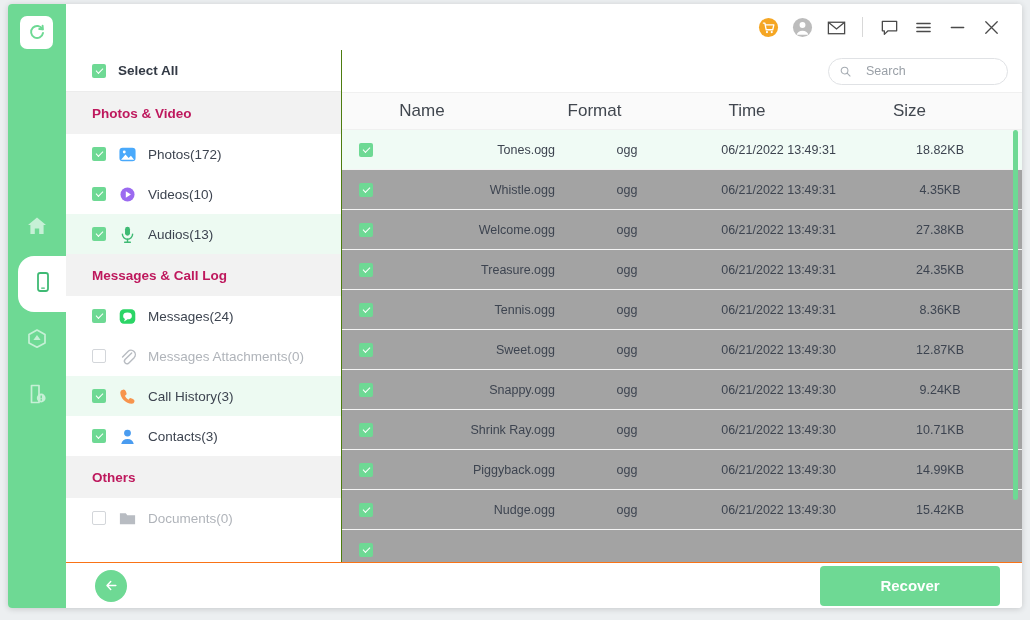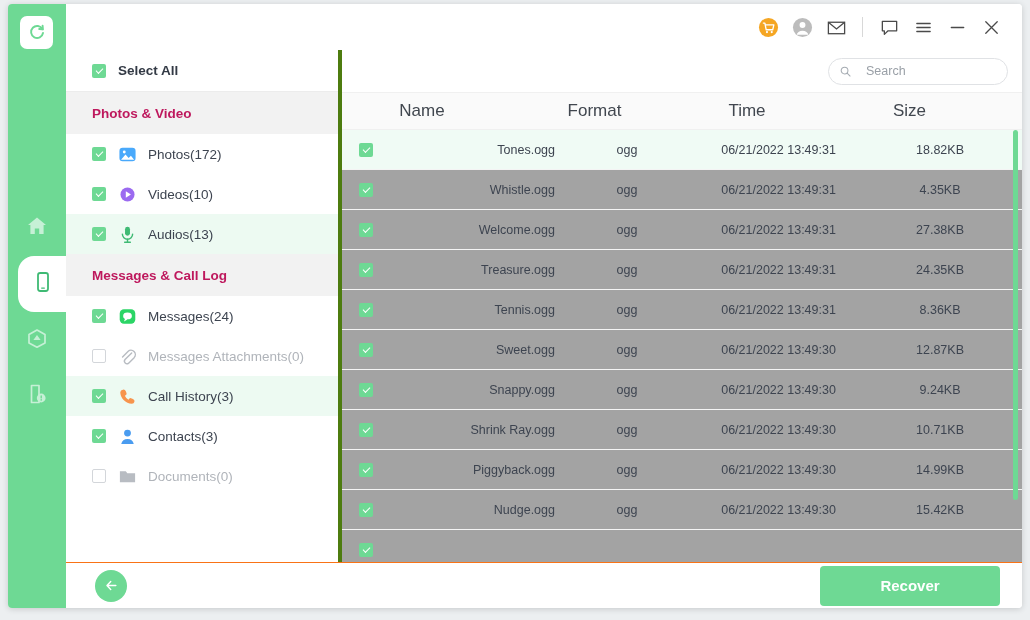--- a/index.html
+++ b/index.html
@@ -68,21 +68,21 @@
   }
   .tb-divider{
     width:1px; height:20px; background:#d8d8d8; margin:0 9px;
   }
 
   
   .sidebar{
     position:absolute; left:58px; top:46px;
     width:276px; height:512px;
     background:#ffffff;
-    border-right:4px solid #4d7c0f;
+    border-right:1px solid #4d7c0f;
     overflow:hidden;
   }
   .selectall{
     height:42px; display:flex; align-items:center;
     padding-left:26px; gap:12px;
     border-bottom:1px solid #ececec;
   }
   .selectall .lbl{
     font-size:13.5px; font-weight:bold; color:#333a45;
   }
@@ -373,20 +373,21 @@
         <div class="cat-row">
           <span class="cb on"></span>
           <span class="cicon">
             <svg width="19" height="19" viewBox="0 0 20 20">
               <circle cx="10" cy="6.4" r="3.6" fill="#4a9cf0"></circle>
               <path d="M3.4 17.8 A6.8 6.8 0 0 1 16.6 17.8 Z" fill="#4a9cf0"></path>
             </svg>
           </span>
           <span class="clabel">Contacts(3)</span>
         </div>
+        <div class="group-head">Others</div>
         <div class="cat-row disabled">
           <span class="cb off"></span>
           <span class="cicon">
             <svg width="19" height="19" viewBox="0 0 20 20">
               <path d="M2 4.6 H8.2 L9.8 6.6 H18 V16 H2 Z" fill="#b8bcc2"></path>
             </svg>
           </span>
           <span class="clabel">Documents(0)</span>
         </div>
       </div>

